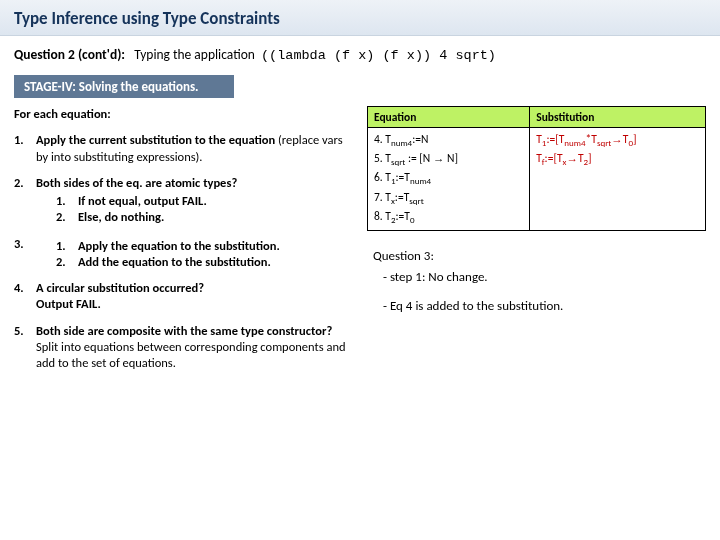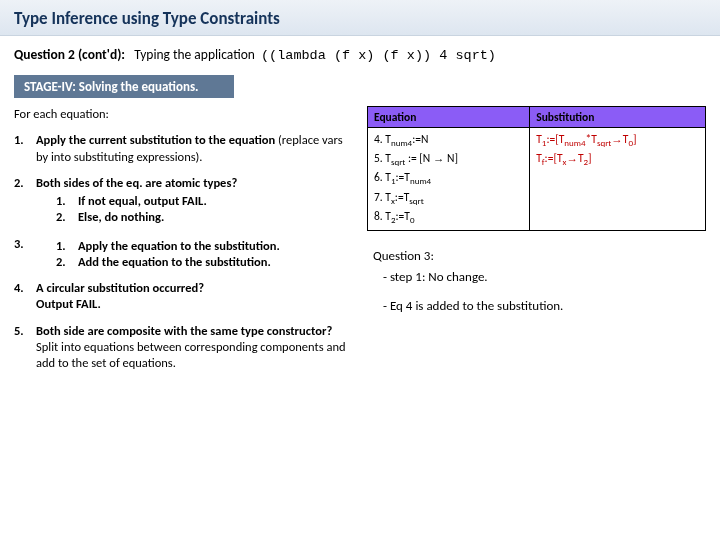--- a/index.html
+++ b/index.html
@@ -42,21 +42,21 @@
     position: relative;
     min-width: 220px;
   }
   .content {
     display: flex;
     padding: 8px 14px 0 14px;
     gap: 18px;
   }
   .left { width: 335px; font-size: 12.5px; line-height: 1.3; }
   .right { flex: 1; font-size: 12.5px; }
-  .foreach { font-weight: 400; margin-bottom: 10px; }
+  .foreach { font-weight: 700; margin-bottom: 10px; }
   ol.steps { list-style: none; counter-reset: step; }
   ol.steps > li {
     display: flex;
     margin-bottom: 10px;
   }
   ol.steps > li > .num {
     width: 22px; flex: 0 0 22px;
     font-weight: 700;
   }
   ol.steps > li > .body { flex: 1; }
@@ -73,21 +73,21 @@
   }
   table.tbl th, table.tbl td {
     border: 1px solid #000;
     padding: 3px 6px;
     font-size: 11.5px;
     vertical-align: top;
     text-align: left;
   }
   table.tbl th {
     font-weight: 700;
-    background: #8b5cf6;
+    background: #bef264;
   }
   table.tbl td.eqcell { line-height: 1.55; }
   .sub-text sub { font-size: 9px; vertical-align: sub; }
   .subst-red { color: #c00000; font-weight: 500; }
   .arrow { font-family: Arial, sans-serif; }
   .notes {
     margin-top: 16px;
     font-size: 13px;
     line-height: 1.45;
     padding-left: 6px;

